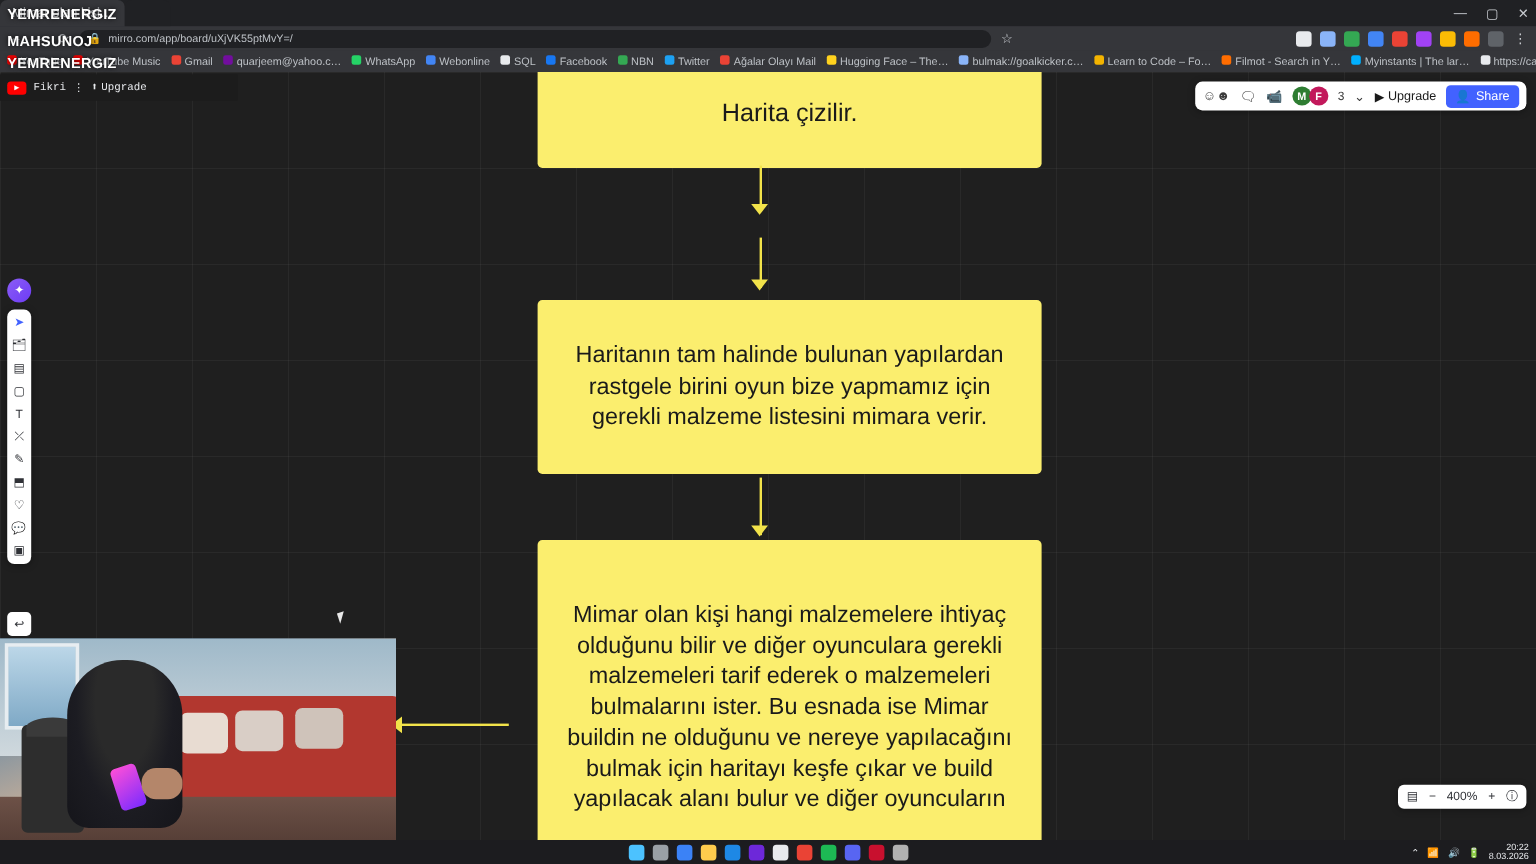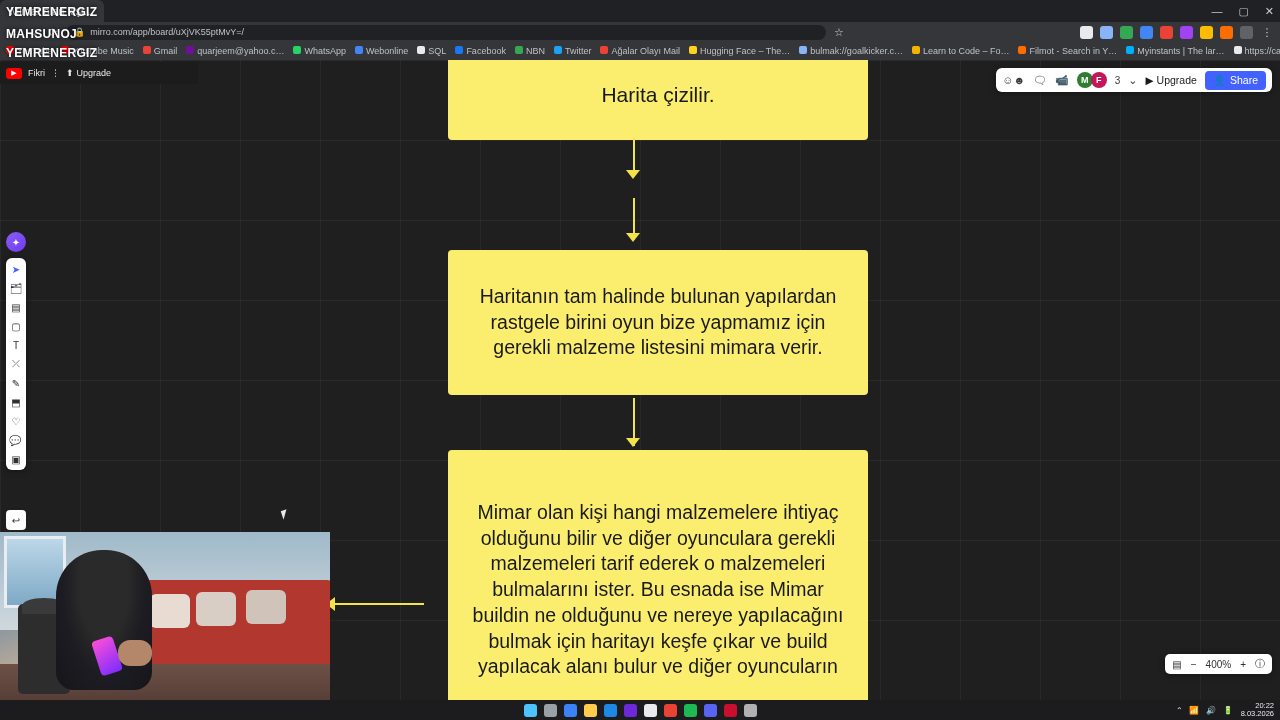--- a/index.html
+++ b/index.html
@@ -146,21 +146,21 @@
   }
   .ovname { font-size: 12px; letter-spacing: 0.3px; text-shadow: 0 0 4px rgba(0,0,0,.9); }
   .ovname.n1 { position: absolute; left: 6px; top: 5px; }
   .ovname.n2 { position: absolute; left: 6px; top: 27px; }
   .ovname.n3 { position: absolute; left: 6px; top: 46px; }
   .ovname.n4 { position: absolute; left: 6px; top: 66px; }
 
   .ytbar {
     position: absolute; left: 0; top: 62px; width: 198px; height: 22px;
     background: #1c1c1c; display: flex; align-items: center; gap: 6px;
-    padding: 0 6px; color: #e8eaed; font-size: 9px;
+    padding: 0 6px; color: #e8eaed; font-size: 9px; font-family: Liberation Mono, monospace;
   }
   .ytlogo { width: 16px; height: 11px; background: #ff0000; border-radius: 3px;
             display: flex; align-items: center; justify-content: center; color: #fff; font-size: 7px; }
   .ytupload { display: flex; align-items: center; gap: 3px; color: #e8eaed; }
 
   .cam {
     position: absolute; left: 0; bottom: 0; width: 330px; height: 188px;
     background: linear-gradient(160deg,#7e9fb5 0%, #6f8ca3 22%, #b9a99a 46%, #8d6f63 72%, #5d4640 100%);
     overflow: hidden;
   }

